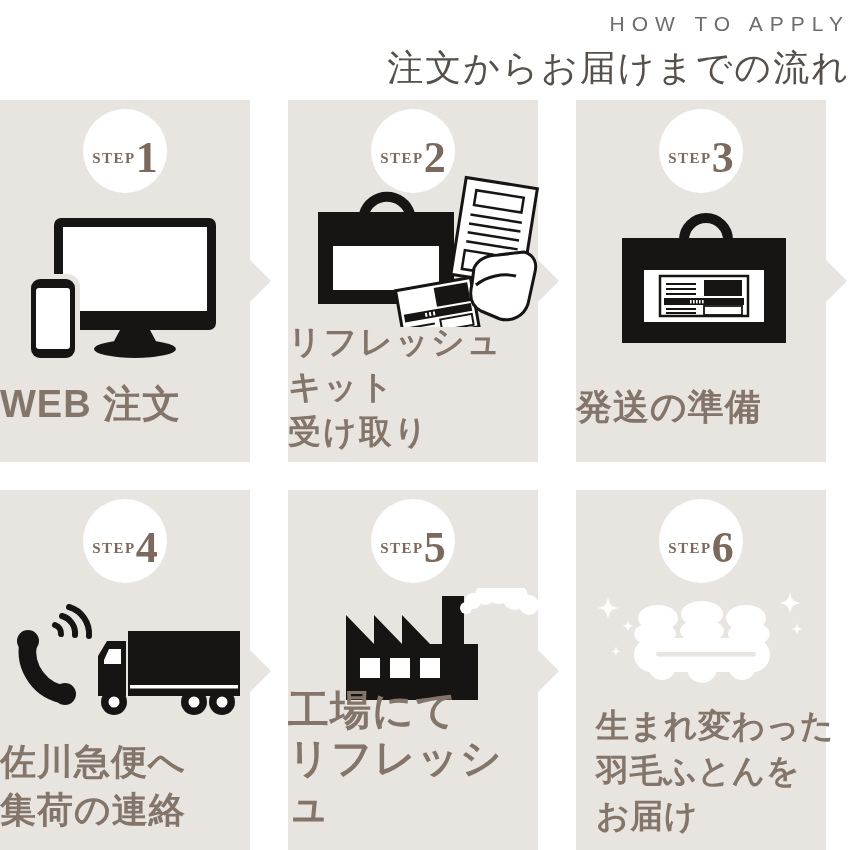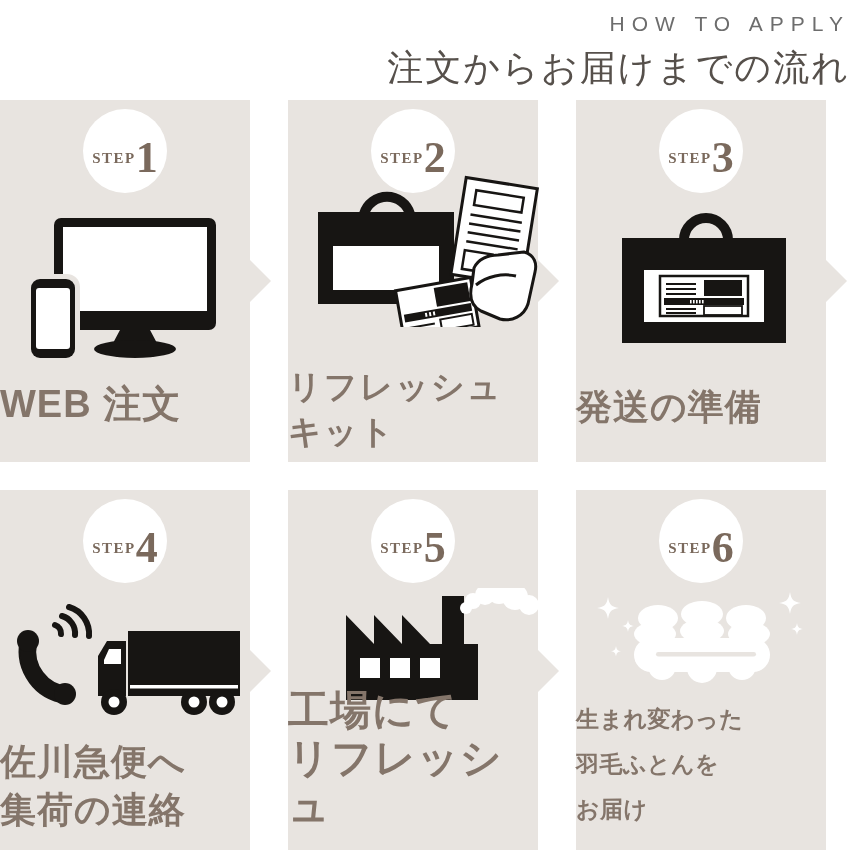--- a/index.html
+++ b/index.html
@@ -56,21 +56,21 @@
   .label{
     position:absolute;left:0;width:100%;
     color:var(--label);font-weight:700;
   }
   .label span{display:block;}
   .lbl-1{bottom:32px;font-size:38px;letter-spacing:1px;}
   .lbl-2{bottom:8px;font-size:33px;line-height:45px;letter-spacing:2px;}
   .lbl-3{bottom:30px;font-size:36px;letter-spacing:1px;margin-top:24px;}
   .lbl-4{bottom:16px;font-size:36px;line-height:48px;letter-spacing:1px;}
   .lbl-5{bottom:20px;font-size:41px;line-height:48px;letter-spacing:1px;}
-  .lbl-6{bottom:18px;font-size:23px;line-height:45px;letter-spacing:0.5px;}
+  .lbl-6{bottom:12px;font-size:33px;line-height:45px;letter-spacing:0.5px;margin-left:20px;}
   
   .icon{position:absolute;}
   .ic1{left:26px;top:118px;}
   .ic2{left:18px;top:72px;}
   .ic3{left:44px;top:110px;}
   .ic4{left:8px;top:104px;}
   .ic5{left:56px;top:98px;}
   .ic6{left:18px;top:100px;}
   .ink{fill:var(--icon);}
   .paper{fill:var(--white);}
@@ -134,20 +134,21 @@
       <line class="sk" x1="100" y1="151" x2="126" y2="151" stroke-width="2"></line>
       <line class="sk" x1="100" y1="156" x2="126" y2="156" stroke-width="2"></line>
       <rect class="sk" x="132" y="148" width="32" height="11" stroke-width="2"></rect>
     </g>
     <path class="pk" stroke-width="3" stroke-linejoin="round" d="M168,96 C172,87 182,83 192,83 L218,80 C229,83 231,92 229,100 L222,132 C218,144 206,150 194,147 L175,139 C165,134 163,124 166,112 Z"></path>
     <path class="sk" stroke-width="3" d="M170,113 C181,104 197,101 210,104"></path>
   </svg>
   <div class="label lbl-2">
     <span>リフレッシュ</span>
     <span>キット</span>
+    <span>受け取り</span>
   </div>
   <span class="arrow"></span>
 </section>
 
 <section class="card r1 c-c">
   <div class="badge">
     <span class="badge-step">STEP</span>
     <span class="badge-num">3</span>
   </div>
   <svg class="icon ic3" width="170" height="135" viewBox="0 0 170 135">

